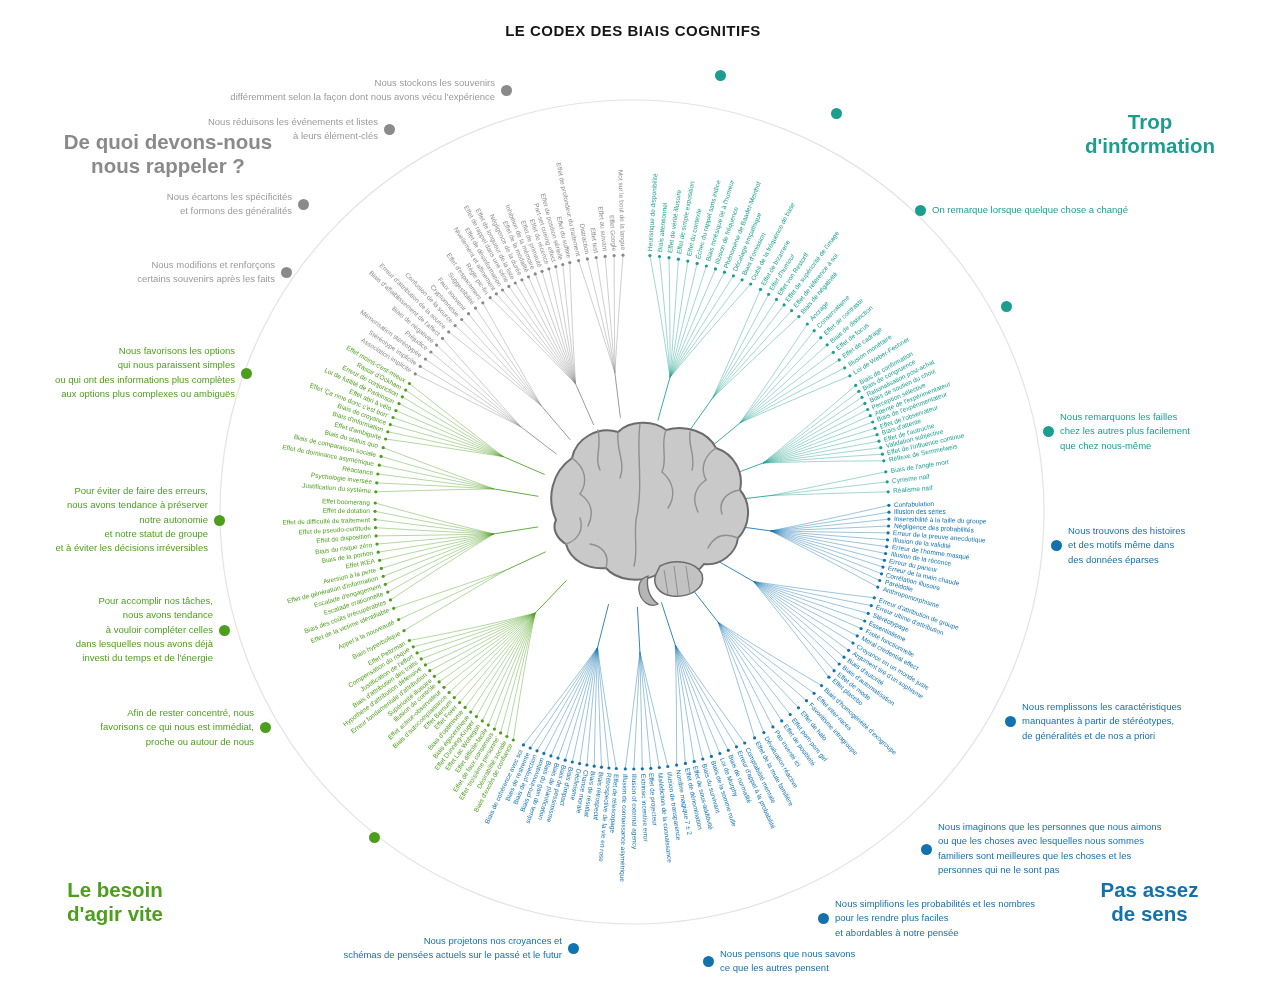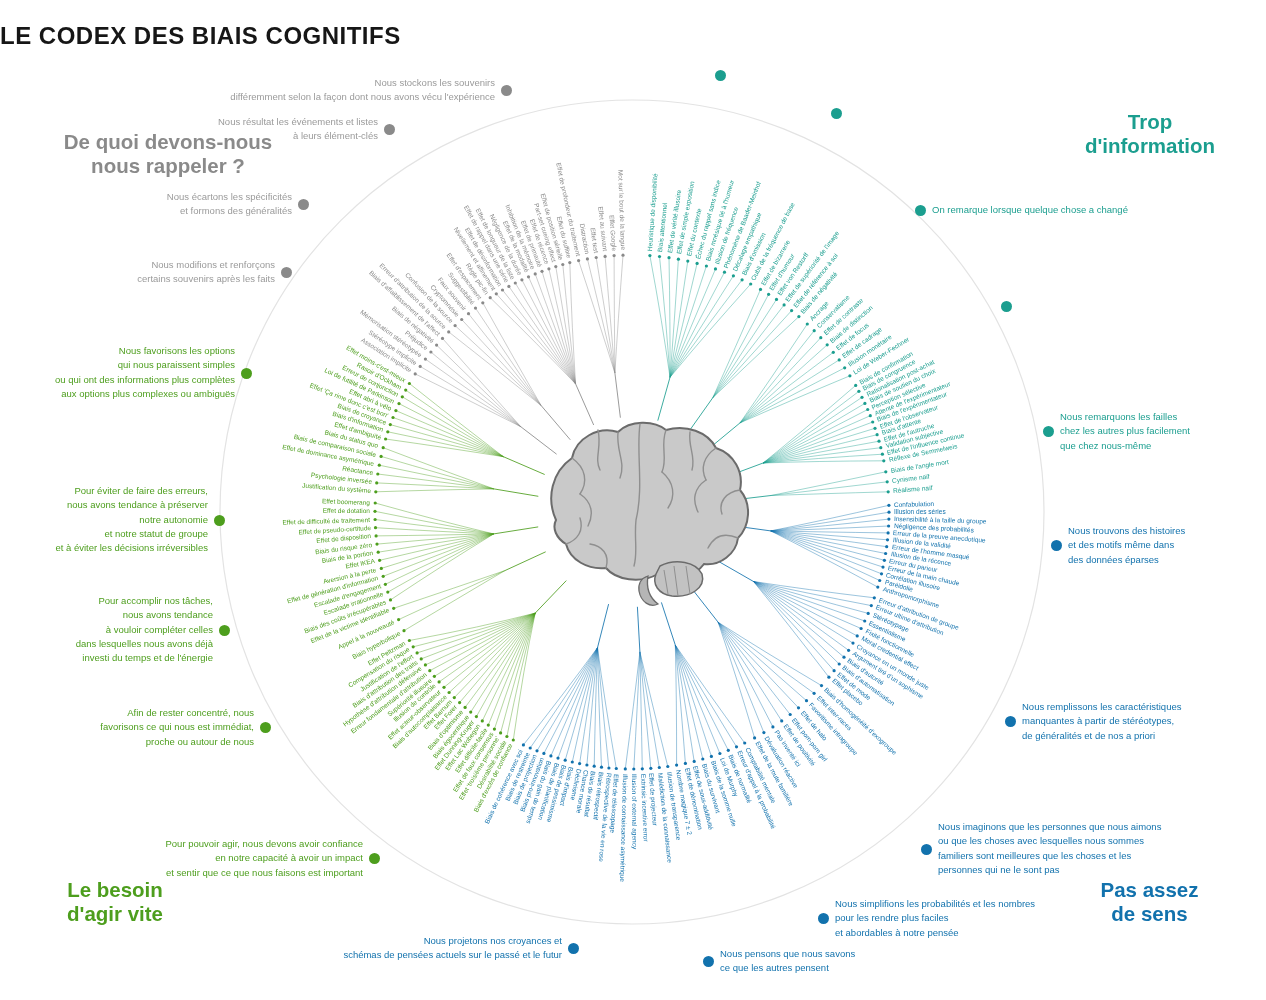--- a/index.html
+++ b/index.html
@@ -1,19 +1,19 @@
 <!DOCTYPE html>
 <html><head>
 <meta charset="utf-8">
 <style>
   html,body{margin:0;padding:0;background:#fff}
   #stage{position:relative;width:1266px;height:1000px;overflow:hidden;background:#fff;
          font-family:"Liberation Sans",sans-serif}
-  #title{position:absolute;top:22px;left:0;right:0;
-         font-size:24px;font-weight:bold;letter-spacing:.5px;color:#161616}
+  #title{position:absolute;top:22px;left:0;right:0;text-align:center;
+         font-size:15px;font-weight:bold;letter-spacing:.5px;color:#161616}
   #wheel-svg{position:absolute;left:0;top:0}
   .hdr{position:absolute;font-weight:bold;font-size:20.5px;line-height:1.18;
        white-space:pre-line;text-align:center}
   .ann{position:absolute;font-size:9.5px;line-height:1.5;white-space:pre-line}
   .ann .adot{position:absolute;width:11px;height:11px;border-radius:50%;top:calc(50% - 5px)}
   .ann.dr .adot{right:-17px}
   .ann.dl .adot{left:-17px}
   .rl{position:absolute;width:0;height:0}
   .rl span{position:absolute;top:-4px;white-space:nowrap;font-size:6.5px;line-height:8px}
 </style>
@@ -458,21 +458,21 @@
       <div class="hdr" style="left: 1050px; top: 110px; width: 200px; color: rgb(27, 158, 143);">Trop
 d'information</div>
       <div class="hdr" style="left: 1072px; top: 878px; width: 155px; color: rgb(18, 114, 173);">Pas assez
 de sens</div>
       <div class="hdr" style="left: 30px; top: 878px; width: 170px; color: rgb(77, 158, 29);">Le besoin
 d'agir vite</div>
     </div>
   <div id="annotations">
       <div class="ann dr" style="left: 95px; top: 76px; width: 400px; text-align: right; color: rgb(154, 154, 154);"><span>Nous stockons les souvenirs
 différemment selon la façon dont nous avons vécu l'expérience</span><span class="adot" style="background: rgb(138, 138, 138);"></span></div>
-      <div class="ann dr" style="left: 120px; top: 115px; width: 258px; text-align: right; color: rgb(154, 154, 154);"><span>Nous résultat les événements et listes
+      <div class="ann dr" style="left: 120px; top: 115px; width: 258px; text-align: right; color: rgb(154, 154, 154);"><span>Nous réduisons les événements et listes
 à leurs élément-clés</span><span class="adot" style="background: rgb(138, 138, 138);"></span></div>
       <div class="ann dr" style="left: 100px; top: 190px; width: 192px; text-align: right; color: rgb(154, 154, 154);"><span>Nous écartons les spécificités
 et formons des généralités</span><span class="adot" style="background: rgb(138, 138, 138);"></span></div>
       <div class="ann dr" style="left: 75px; top: 258px; width: 200px; text-align: right; color: rgb(154, 154, 154);"><span>Nous modifions et renforçons
 certains souvenirs après les faits</span><span class="adot" style="background: rgb(138, 138, 138);"></span></div>
       <div class="ann dl" style="left: 732px; top: 75px; width: 300px; text-align: left; color: rgb(27, 158, 143);"><span class="adot" style="background: rgb(27, 158, 143);"></span></div>
       <div class="ann dl" style="left: 848px; top: 113px; width: 215px; text-align: left; color: rgb(27, 158, 143);"><span class="adot" style="background: rgb(27, 158, 143);"></span></div>
       <div class="ann dl" style="left: 932px; top: 203px; width: 235px; text-align: left; color: rgb(27, 158, 143);"><span>On remarque lorsque quelque chose a changé</span><span class="adot" style="background: rgb(27, 158, 143);"></span></div>
       <div class="ann dl" style="left: 1018px; top: 306px; width: 246px; text-align: left; color: rgb(27, 158, 143);"><span class="adot" style="background: rgb(27, 158, 143);"></span></div>
       <div class="ann dl" style="left: 1060px; top: 410px; width: 150px; text-align: left; color: rgb(27, 158, 143);"><span>Nous remarquons les failles
@@ -488,23 +488,21 @@
 ou que les choses avec lesquelles nous sommes
 familiers sont meilleures que les choses et les
 personnes qui ne le sont pas</span><span class="adot" style="background: rgb(18, 114, 173);"></span></div>
       <div class="ann dl" style="left: 835px; top: 897px; width: 232px; text-align: left; color: rgb(18, 114, 173);"><span>Nous simplifions les probabilités et les nombres
 pour les rendre plus faciles
 et abordables à notre pensée</span><span class="adot" style="background: rgb(18, 114, 173);"></span></div>
       <div class="ann dl" style="left: 720px; top: 947px; width: 195px; text-align: left; color: rgb(18, 114, 173);"><span>Nous pensons que nous savons
 ce que les autres pensent</span><span class="adot" style="background: rgb(18, 114, 173);"></span></div>
       <div class="ann dr" style="left: 312px; top: 934px; width: 250px; text-align: right; color: rgb(18, 114, 173);"><span>Nous projetons nos croyances et
 schémas de pensées actuels sur le passé et le futur</span><span class="adot" style="background: rgb(18, 114, 173);"></span></div>
-      <div class="ann dr" style="left: 115px; top: 837px; width: 248px; text-align: right; color: rgb(77, 158, 29);"><span>Pour pouvoir agir, nous devons avoir confiance
-en notre capacité à avoir un impact
-et sentir que ce que nous faisons est important</span><span class="adot" style="background: rgb(77, 158, 29);"></span></div>
+      <div class="ann dr" style="left: 115px; top: 837px; width: 248px; text-align: right; color: rgb(77, 158, 29);"><span class="adot" style="background: rgb(77, 158, 29);"></span></div>
       <div class="ann dr" style="left: 82px; top: 706px; width: 172px; text-align: right; color: rgb(77, 158, 29);"><span>Afin de rester concentré, nous
 favorisons ce qui nous est immédiat,
 proche ou autour de nous</span><span class="adot" style="background: rgb(77, 158, 29);"></span></div>
       <div class="ann dr" style="left: 50px; top: 594px; width: 163px; text-align: right; color: rgb(77, 158, 29);"><span>Pour accomplir nos tâches,
 nous avons tendance
 à vouloir compléter celles
 dans lesquelles nous avons déjà
 investi du temps et de l'énergie</span><span class="adot" style="background: rgb(77, 158, 29);"></span></div>
       <div class="ann dr" style="left: 28px; top: 440px; width: 180px; text-align: right; color: rgb(77, 158, 29); margin-top: 44px;"><span>Pour éviter de faire des erreurs,
 nous avons tendance à préserver

